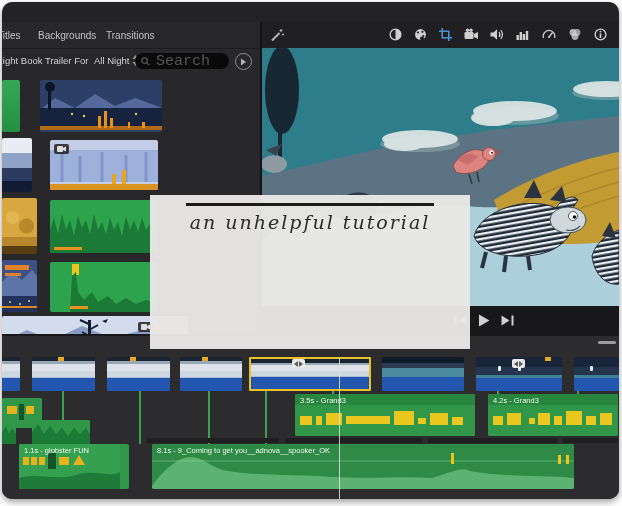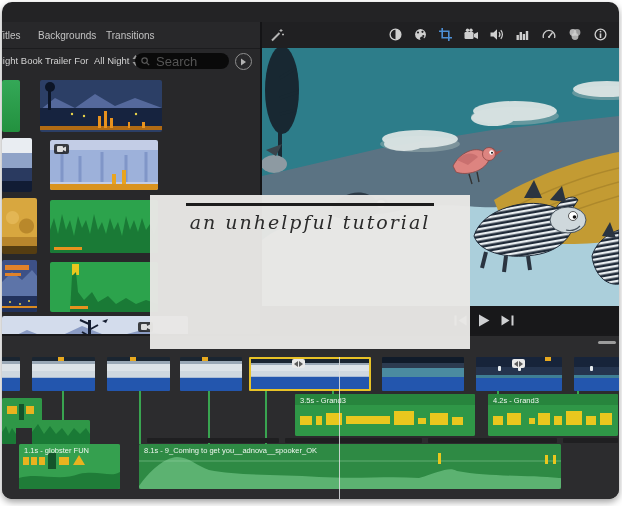--- a/index.html
+++ b/index.html
@@ -16,22 +16,22 @@
   .tabs{position:absolute;left:0;top:0;width:100%;height:26px;border-bottom:1px solid #1c1c1e;overflow:hidden;}
   .tab{position:absolute;top:8px;font-size:10px;color:#c2c2c2;cursor:default;}
   .tab.t1{left:-5px;} .tab.t2{left:36px;} .tab.t3{left:104px;}
   .filterrow{position:absolute;left:0;top:27px;width:100%;height:24px;}
   .projlabel{position:absolute;left:0;top:6px;width:88px;overflow:hidden;white-space:nowrap;
              font-size:9.5px;color:#d2d2d2;}
   .projlabel i{font-style:normal;margin-left:-6px;display:inline-block;}
   .allclips{position:absolute;left:92px;top:6px;font-size:9.5px;color:#d2d2d2;display:flex;gap:3px;align-items:center;}
   .searchbox{position:absolute;left:133px;top:4px;width:94px;height:16px;background:#0a0a0a;
              border-radius:8px;display:flex;align-items:center;padding:0 6px;gap:4px;box-sizing:border-box;}
-  .searchbox input{background:transparent;border:none;outline:none;color:#9a9a9a;font-size:13px;width:60px;
-             font-family:Liberation Sans, sans-serif;}
+  .searchbox input{background:transparent;border:none;outline:none;color:#9a9a9a;font-size:15px;width:60px;
+             font-family:Liberation Mono, monospace;}
   .searchbox input::placeholder{color:#555;}
   .navcircle{position:absolute;left:233px;top:4px;width:15px;height:15px;border:1.5px solid #8f8f8f;
              border-radius:50%;display:flex;align-items:center;justify-content:center;}
   
   .thumb{position:absolute;border-radius:2px;overflow:hidden;}
   .t1a{left:0;top:58px;width:18px;height:52px;background:linear-gradient(180deg,#34a857,#23913f);}
   .t1b{left:38px;top:58px;width:122px;height:52px;}
   .t2a{left:0;top:116px;width:30px;height:54px;
        background:linear-gradient(180deg,#e9edf2 0 28%,#8fa3c8 28% 55%,#2a3a60 55% 80%,#111c34 80%);}
   .t2b{left:48px;top:118px;width:108px;height:50px;}
@@ -487,36 +487,36 @@
             <rect x="112" y="19" width="12" height="12"></rect>
           </g>
       </svg>
     </div>
 
     <span class="dash" style="left:145px;width:132px;"></span>
     <span class="dash" style="left:283px;width:137px;"></span>
     <span class="dash" style="left:426px;width:129px;"></span>
     <span class="dash" style="left:561px;width:55px;"></span>
 
-    <div class="aclip" style="left:17px;top:108px;width:101px;height:45px;">
+    <div class="aclip" style="left:17px;top:108px;width:110px;height:45px;">
       <span class="alabel">1.1s - globster FUN</span>
       <svg width="101" height="45" viewBox="0 0 101 45" preserveAspectRatio="none">
         <rect width="101" height="45" fill="#35a04f"></rect>
         <g fill="#e9b31f">
             <rect x="4" y="13" width="6" height="8"></rect>
             <rect x="12" y="13" width="6" height="8"></rect>
             <rect x="20" y="13" width="6" height="8"></rect>
             <rect x="40" y="13" width="10" height="8"></rect>
             <path d="M54,21 L60,11 L66,21 Z"></path>
           </g>
         <rect x="29" y="9" width="8" height="16" fill="#14532a"></rect>
         <path d="M0,45 L0,34 C20,28 40,38 60,30 C80,26 92,34 101,28 L101,45 Z" fill="#1f7c38"></path>
       </svg>
     </div>
-    <div class="aclip" style="left:137px;top:108px;width:422px;height:45px;background:#2e8a44;">
+    <div class="aclip" style="left:150px;top:108px;width:422px;height:45px;background:#2e8a44;">
       <span class="alabel">8.1s - 9_Coming to get you__adnova__spooker_OK</span>
       <svg width="479" height="45" viewBox="0 0 479 45" preserveAspectRatio="none">
         <rect width="479" height="45" fill="#2e8a44"></rect>
         <path d="M0,45 L0,42 C10,28 24,14 38,13 C50,13 58,22 70,26 C100,32 140,30 180,33 C220,35 250,32 280,34 C300,28 310,22 318,27 C350,33 390,31 420,34 C440,36 460,32 479,34 L479,45 Z" fill="#5cb271"></path>
         <line x1="0" y1="17" x2="479" y2="17" stroke="#9ed8ab" stroke-width="1" opacity=".45"></line>
         <g fill="#e9c71e">
             <rect x="299" y="9" width="3" height="11"></rect>
             <rect x="406" y="11" width="3" height="9"></rect>
             <rect x="414" y="11" width="3" height="9"></rect>
             <rect x="422" y="11" width="3" height="9"></rect>

